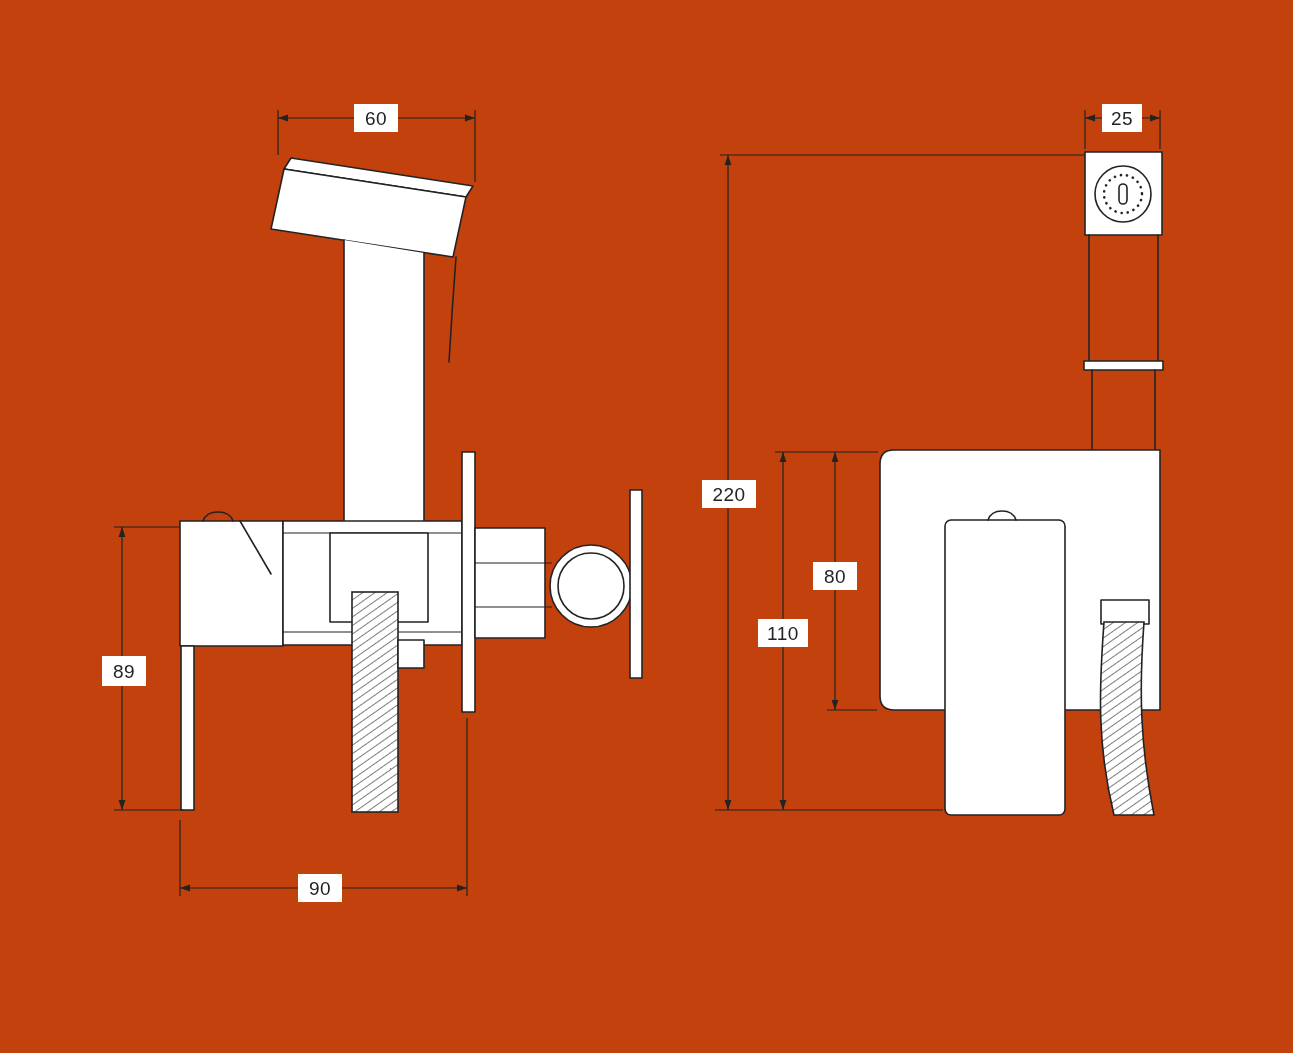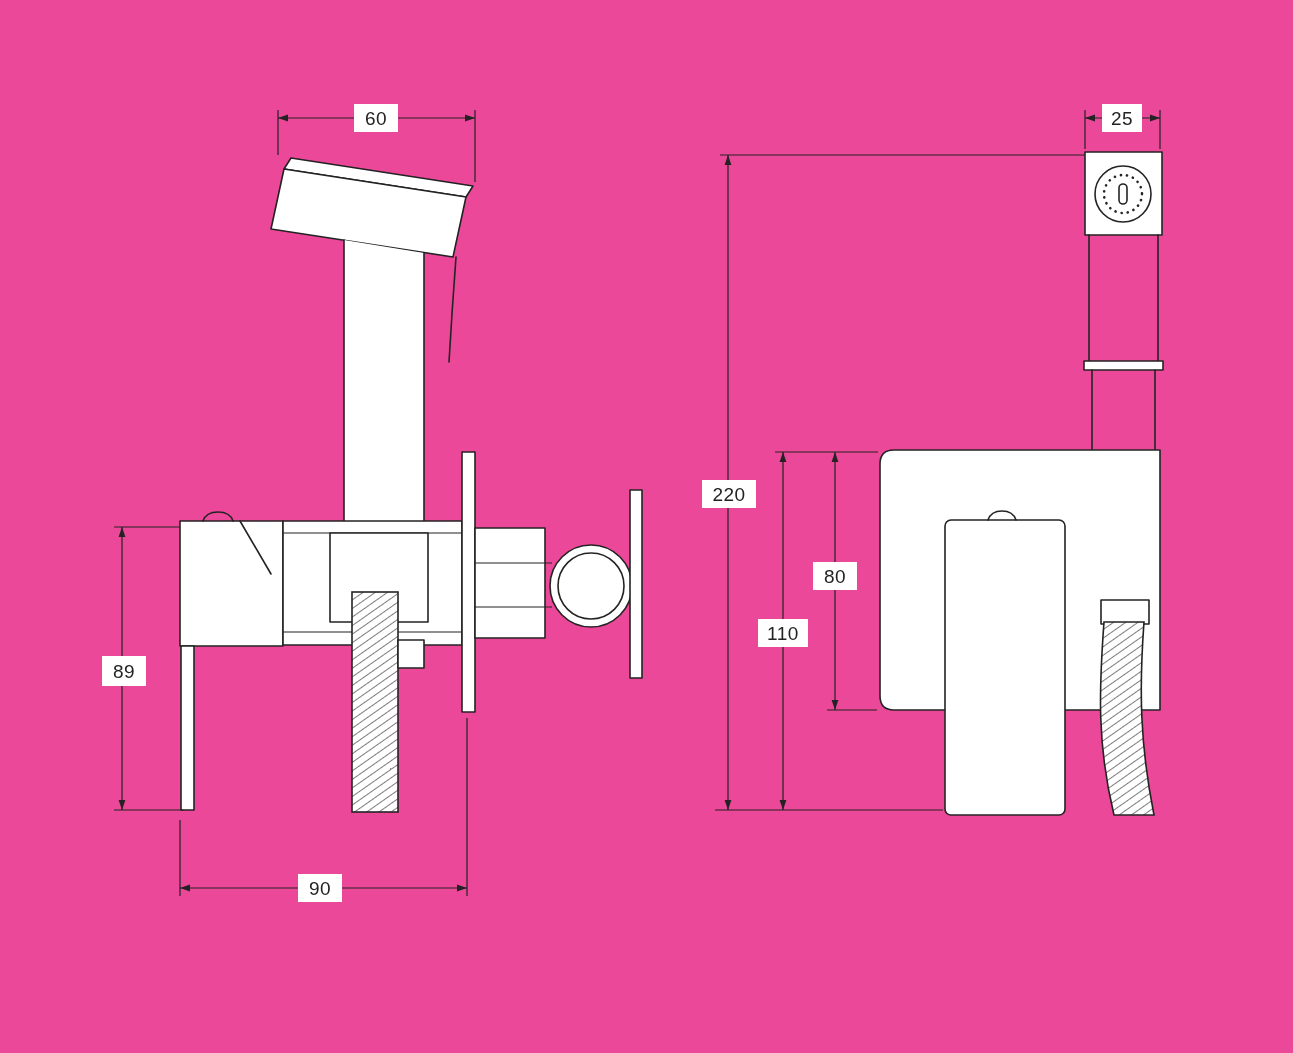--- a/index.html
+++ b/index.html
@@ -1,19 +1,19 @@
 <!DOCTYPE html>
 <html><head>
 <meta charset="utf-8">
 <style>
   html,body{margin:0;padding:0;background:#fff;}
   .canvas{
     position:relative;
     width:1293px;height:1053px;
-    background:#ec4899;
+    background:#c2410c;
     font-family:"Liberation Sans", sans-serif;
     overflow:hidden;
   }
   svg text{
     font-family:"Liberation Sans", sans-serif;
     font-size:19px;
     fill:#232323;
     text-anchor:middle;
     dominant-baseline:central;
     letter-spacing:0.5px;

